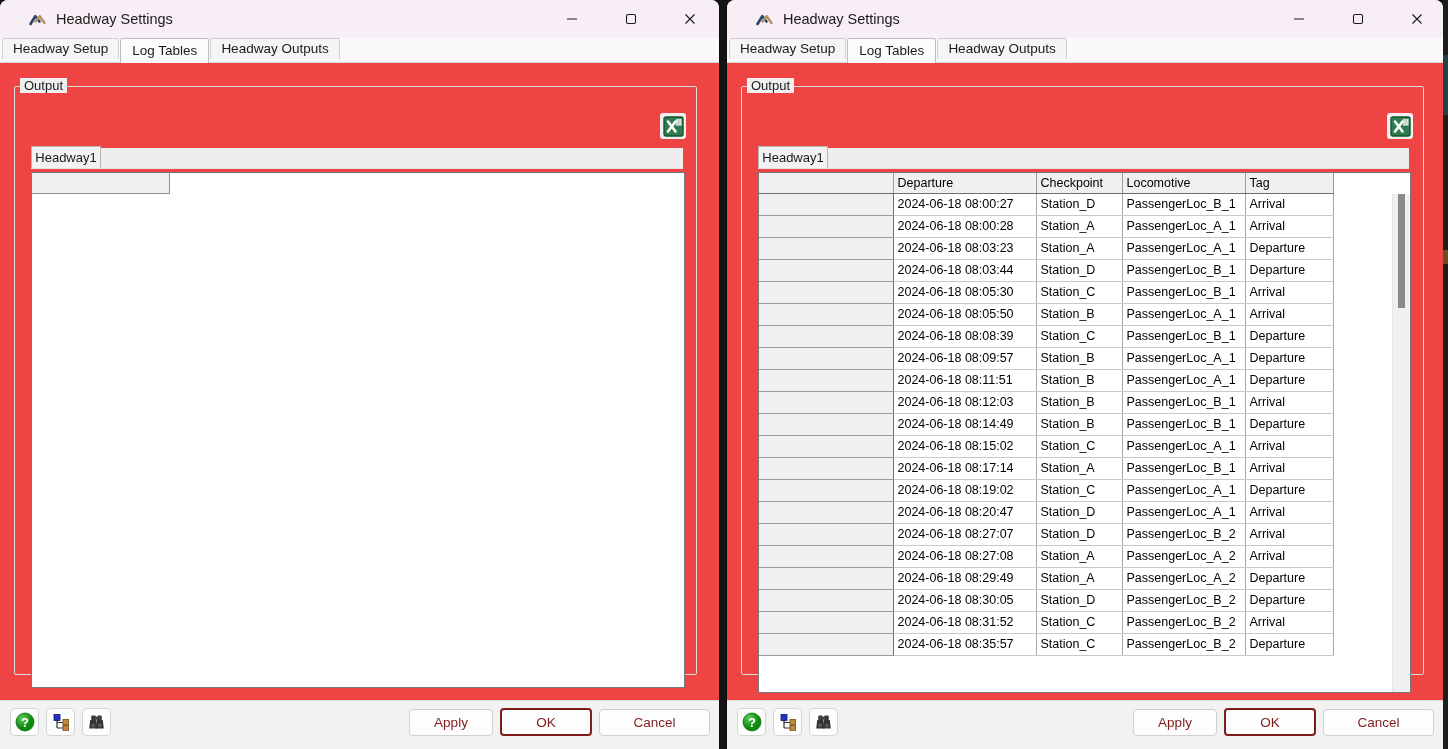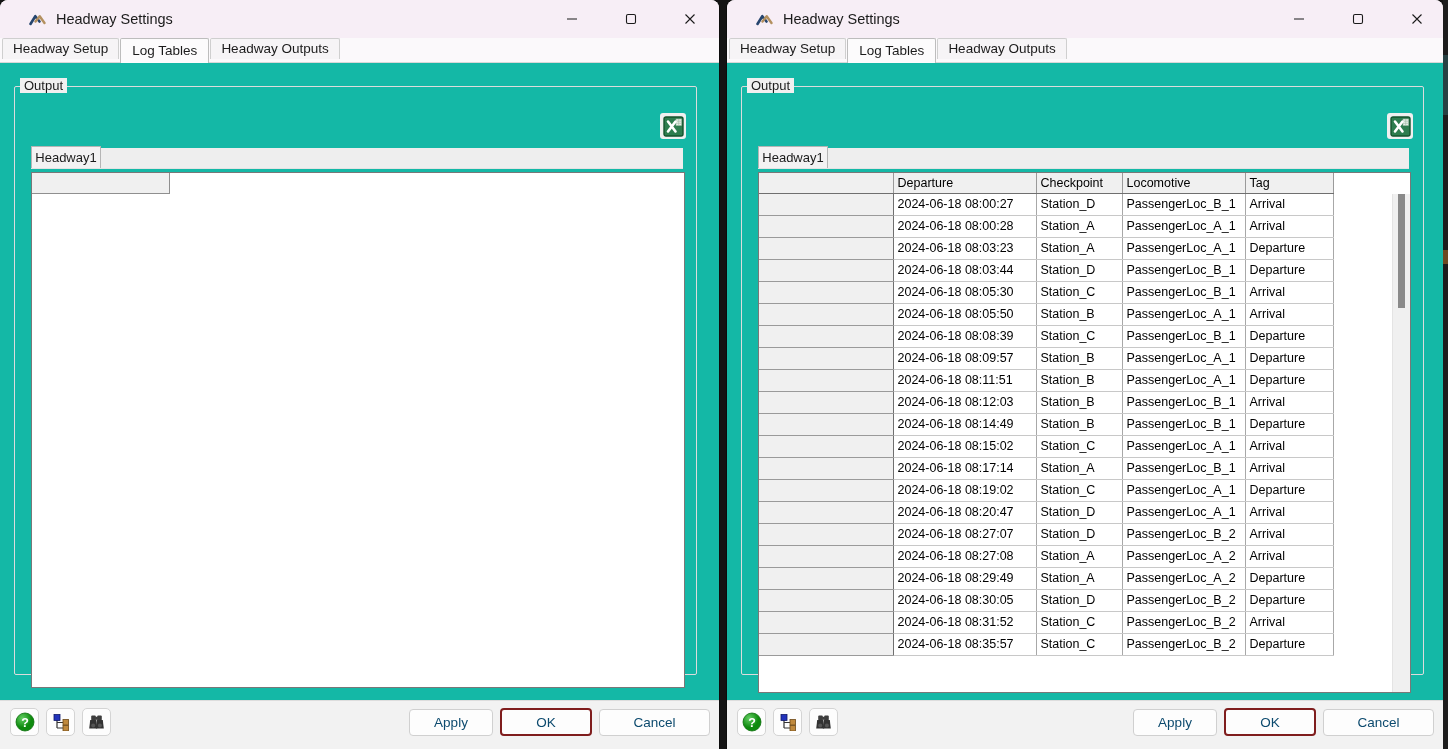--- a/index.html
+++ b/index.html
@@ -40,21 +40,21 @@
     padding:2px 10px 3px 10px;border-radius:2px 2px 0 0;margin-right:1px;
   }
   .tab.active{
     background:#fcfbfc;border-color:#bdbdbd;position:relative;z-index:3;
     padding:4px 11px 5px 11px;margin-bottom:-1px;
   }
 
   
   .dlg-body{
     position:absolute;left:0;top:62px;right:0;height:638px;
-    background:#14b8a6;border-top:1px solid #d8d8d8;box-sizing:border-box;
+    background:#ef4444;border-top:1px solid #d8d8d8;box-sizing:border-box;
   }
   .groupbox{
     position:absolute;left:14px;top:23px;width:681px;height:587px;
     border:1px solid #dcdcdc;border-radius:2px;
   }
   .group-label{
     position:absolute;left:20px;top:15px;font-size:13px;color:#1b1b1b;
     background:#f0f0f0;padding:0 4px;z-index:2;
   }
   .excel-btn{
@@ -112,21 +112,21 @@
     border-top:1px solid #dddddd;box-sizing:border-box;
   }
   .tool-group{position:absolute;left:10px;top:7px;display:flex;gap:7px;}
   .tool-btn{
     width:29px;height:28px;background:#fdfdfd;border:1px solid #d4d4d4;border-radius:5px;
     display:flex;align-items:center;justify-content:center;box-sizing:border-box;
   }
   .btn-group{position:absolute;right:9px;top:7px;display:flex;align-items:center;gap:7px;}
   .btn{
     height:27px;background:#fdfdfd;border:1px solid #d0d0d0;border-radius:4px;
-    font-size:13.5px;color:#0c4a6e;display:flex;align-items:center;justify-content:center;
+    font-size:13.5px;color:#7f1d1d;display:flex;align-items:center;justify-content:center;
     box-sizing:border-box;
   }
   .btn-apply{width:84px;}
   .btn-ok{width:92px;height:28px;border:2px solid #7f1d1d;}
   .btn-cancel{width:111px;}
 
   
   .edge-sliver{position:absolute;right:0;top:0;width:5px;height:749px;background:#1d1d1d;}
   .edge-sliver .c1{position:absolute;top:55px;right:0;width:5px;height:60px;background:#274143;}
   .edge-sliver .c2{position:absolute;top:250px;right:0;width:5px;height:14px;background:#6d4a22;}

